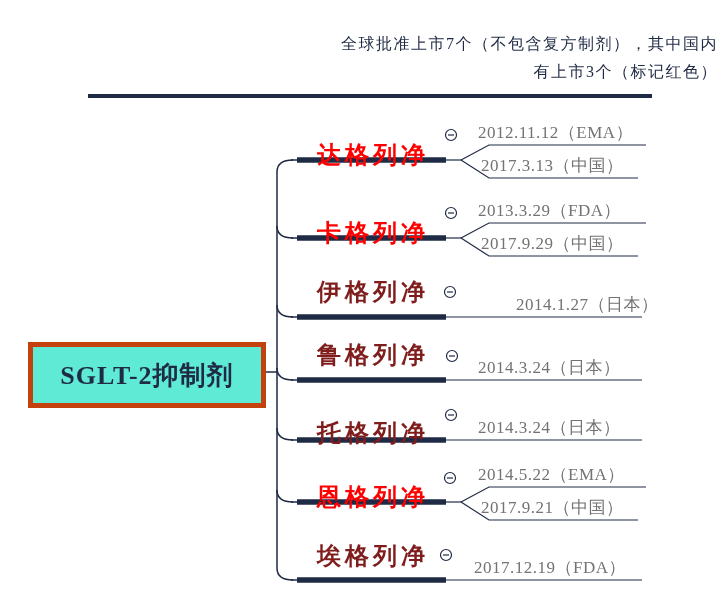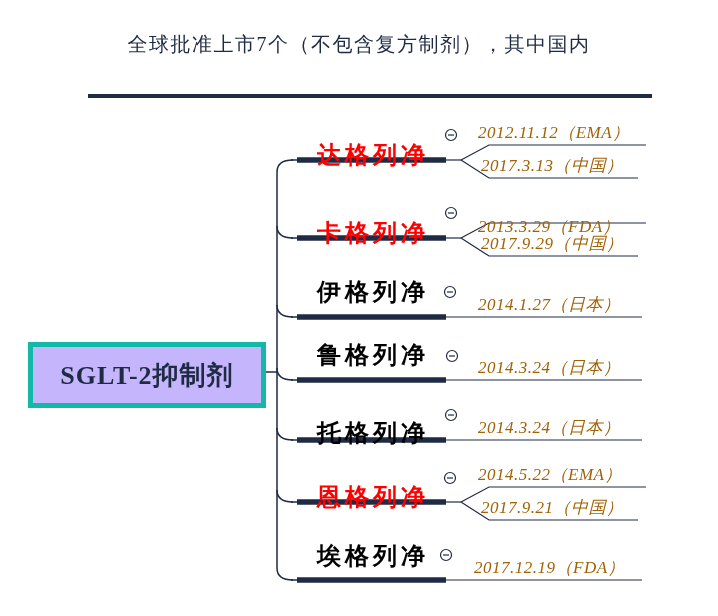--- a/index.html
+++ b/index.html
@@ -5,58 +5,59 @@
   html,body{margin:0;padding:0;}
   body{
     width:718px;height:616px;position:relative;overflow:hidden;
     background:#ffffff;
     font-family:"Liberation Serif","DejaVu Serif",serif;
     color:#1f2a44;
   }
   .abs{position:absolute;}
   
   .title{
-    left:0;top:30px;width:718px;text-align:center;
-    font-size:20px;line-height:28px;letter-spacing:1.5px;color:#1f2a44;
+    left:0;top:30px;width:718px;text-align:right;
+    font-size:16px;line-height:28px;letter-spacing:1.5px;color:#1f2a44;
   }
   .title span{display:block;}
   .title-divider{
     left:88px;top:94px;width:564px;height:4px;background:#1f2a44;
   }
   
   .root-box{
     left:28px;top:342px;width:228px;height:56px;
-    border:5px solid #14b8a6;background:#c4b5fd;
+    border:5px solid #c2410c;background:#5eead4;
     display:flex;align-items:center;justify-content:center;
   }
   .root-box span{
     font-size:26px;font-weight:bold;letter-spacing:1px;color:#1f2a44;
     white-space:nowrap;
   }
   
   .drug{
     left:296px;width:154px;height:30px;text-align:center;
     font-size:24px;font-weight:bold;letter-spacing:4px;
-    color:#000000;white-space:nowrap;line-height:30px;
+    color:#7f1d1d;white-space:nowrap;line-height:30px;
   }
   .drug.hl{color:#ff0000;margin-top:20px;}
   
   .date{
     left:478px;width:180px;height:20px;
-    font-size:17px;letter-spacing:0.5px;color:#a16207;
-    white-space:nowrap;line-height:20px;font-style:italic;
+    font-size:17px;letter-spacing:0.5px;color:#737373;
+    white-space:nowrap;line-height:20px;
   }
   svg{position:absolute;left:0;top:0;}
   .ln{stroke:#1f2a44;fill:none;}
 </style>
 </head>
 <body>
 
 <div class="abs title">
   <span>全球批准上市7个（不包含复方制剂），其中国内</span>
+  <span>有上市3个（标记红色）</span>
 </div>
 <div class="abs title-divider"></div>
 
 <svg width="718" height="616" viewBox="0 0 718 616">
 
   <path class="ln" stroke-width="1.5" d="M263,372 L278,372"></path>
 
   <path class="ln" stroke-width="1.5" d="M293,160 Q277,160 277,172 L277,568 Q277,580 293,580"></path>
 
   <path class="ln" stroke-width="1.5" d="M277,226 Q277,238 293,238"></path>
@@ -131,25 +132,25 @@
 
 <div class="abs root-box">
   <span>SGLT-2抑制剂</span>
 </div>
 
 <div class="abs drug hl" style="top:120px;">达格列净</div>
 <div class="abs date" style="top:123px;">2012.11.12（EMA）</div>
 <div class="abs date" style="top:156px;left:481px;">2017.3.13（中国）</div>
 
 <div class="abs drug hl" style="top:198px;font-family:Liberation Serif, serif;">卡格列净</div>
-<div class="abs date" style="top:217px;">2013.3.29（FDA）</div>
+<div class="abs date" style="top:201px;">2013.3.29（FDA）</div>
 <div class="abs date" style="top:234px;left:481px;">2017.9.29（中国）</div>
 
 <div class="abs drug" style="top:277px;">伊格列净</div>
-<div class="abs date" style="top:295px;">2014.1.27（日本）</div>
+<div class="abs date" style="top:295px;margin-left:38px;">2014.1.27（日本）</div>
 
 <div class="abs drug" style="top:340px;">鲁格列净</div>
 <div class="abs date" style="top:358px;">2014.3.24（日本）</div>
 
 <div class="abs drug" style="top:402px;margin-top:16px;">托格列净</div>
 <div class="abs date" style="top:418px;">2014.3.24（日本）</div>
 
 <div class="abs drug hl" style="top:462px;">恩格列净</div>
 <div class="abs date" style="top:465px;">2014.5.22（EMA）</div>
 <div class="abs date" style="top:498px;left:481px;">2017.9.21（中国）</div>

